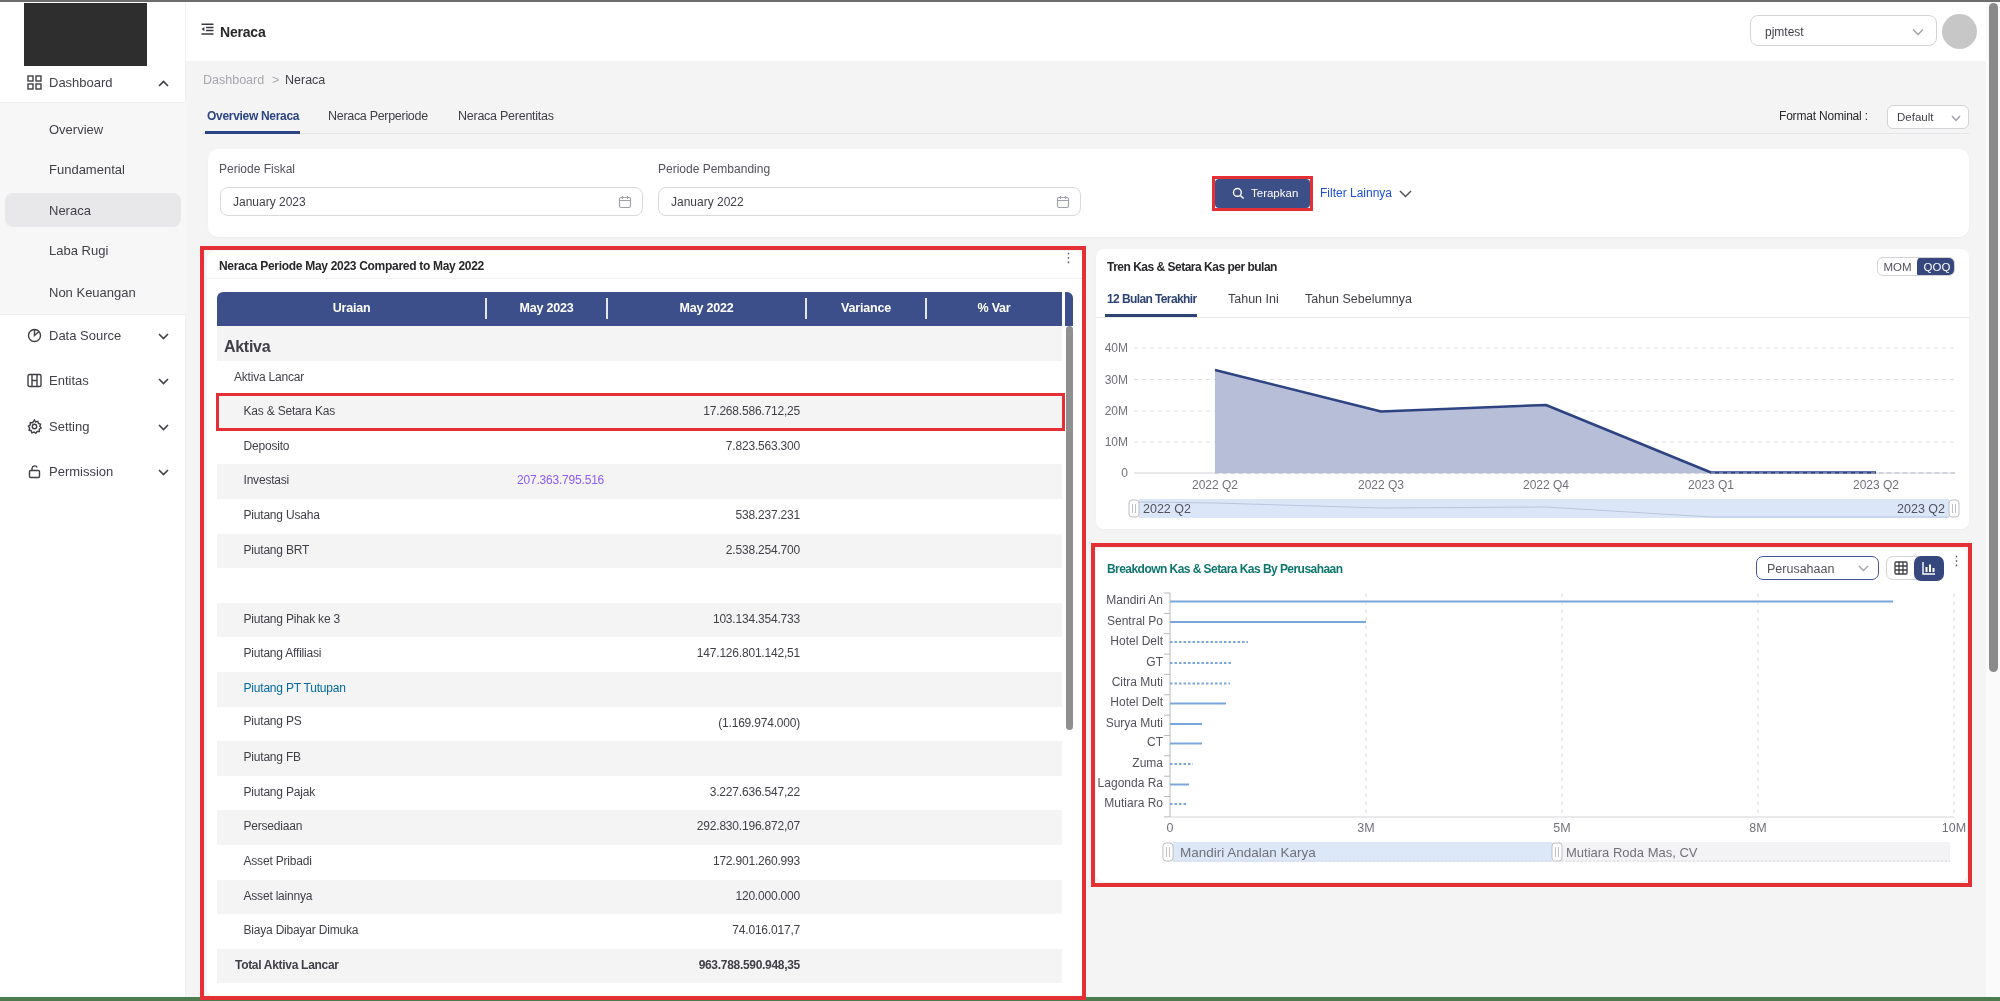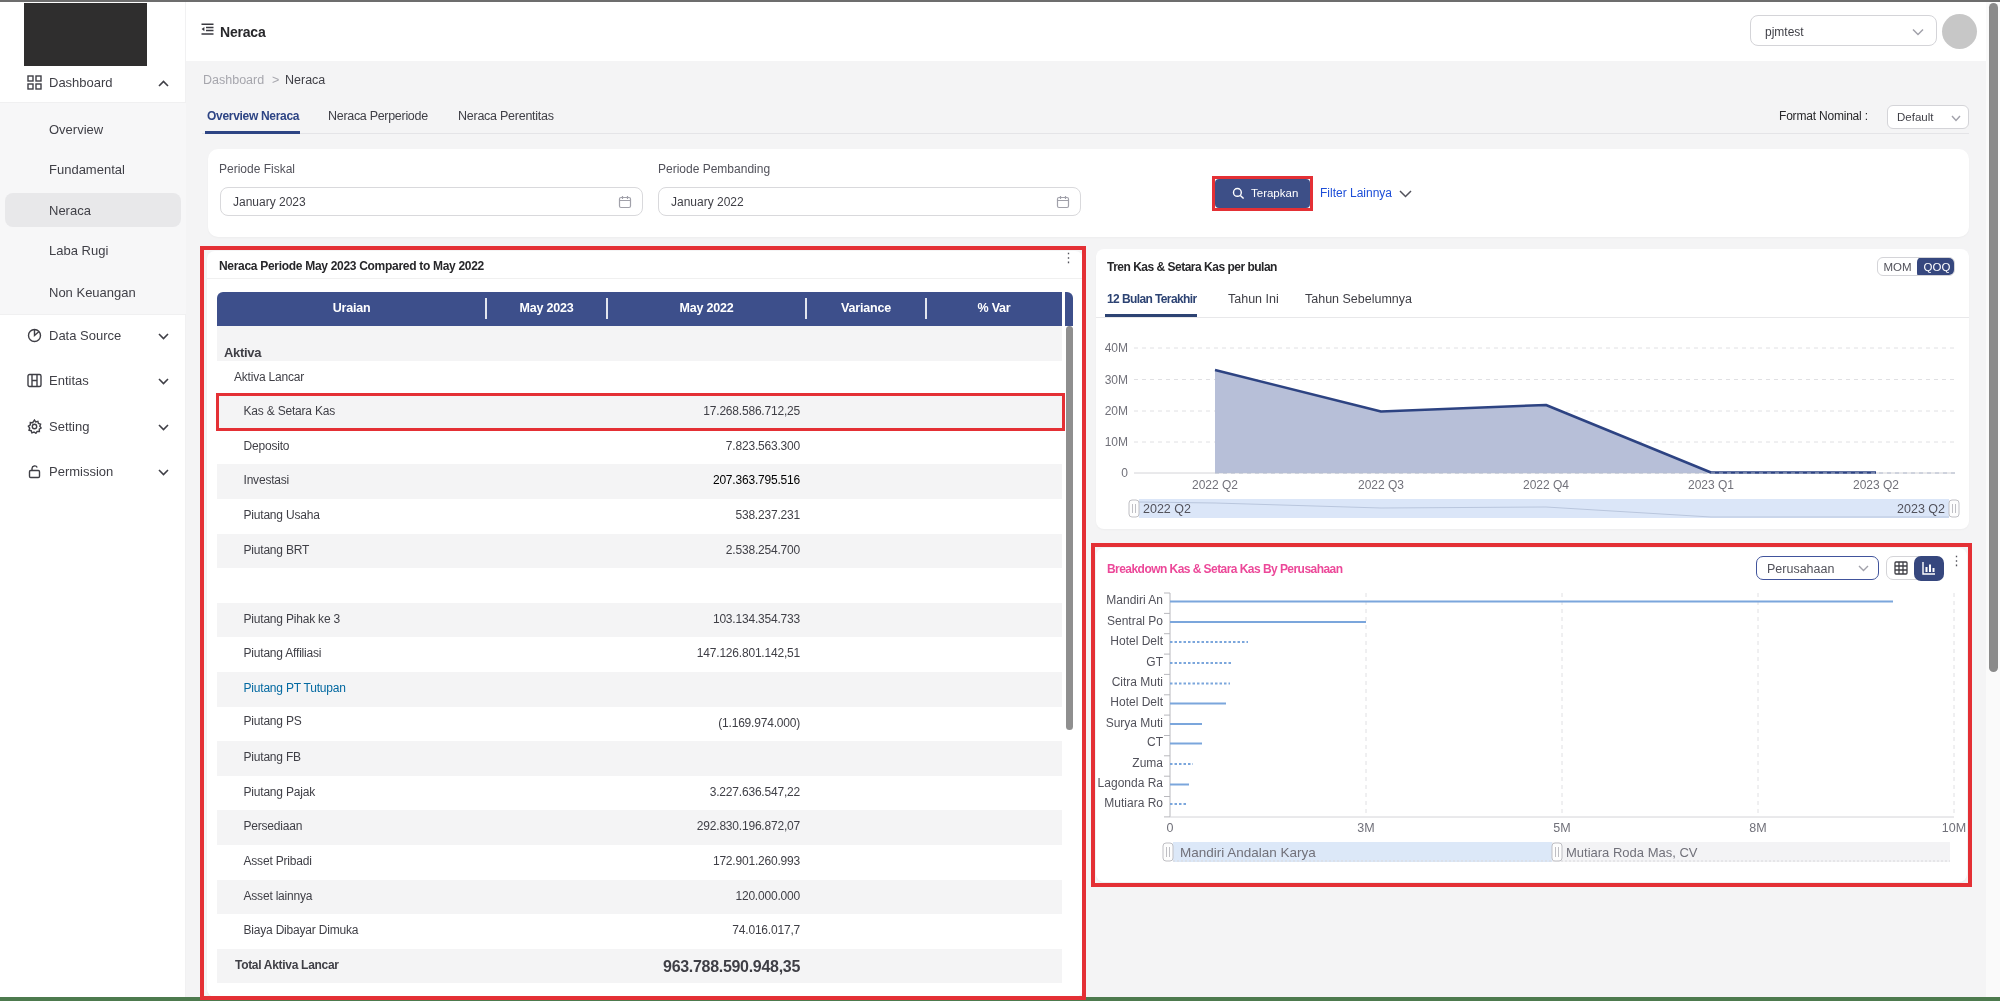--- a/index.html
+++ b/index.html
@@ -158,36 +158,36 @@
   <div class="abs bold hcell" style="left:400px;top:50px;width:199px;">May 2022</div>
   <div class="abs bold hcell" style="left:599px;top:50px;width:120px;">Variance</div>
   <div class="abs bold hcell" style="left:719px;top:50px;width:136px;">% Var</div>
   <div class="hsep" style="left:278px;"></div>
   <div class="hsep" style="left:399px;"></div>
   <div class="hsep" style="left:598px;"></div>
   <div class="hsep" style="left:718px;"></div>
 
   <div class="abs" style="left:10px;top:75px;width:845px;height:668px;overflow:hidden;">
 <div class="abs" style="left:0;top:0.0px;width:845px;height:34.6px;background:#f4f4f5;">
-<span class="abs" style="left:7px;top:19px;font-size:13px;font-weight:700;color:#3f3f46;letter-spacing:-0.3px;">Aktiva</span>
+<span class="abs" style="left:7px;top:12px;font-size:16px;font-weight:700;color:#3f3f46;letter-spacing:-0.3px;">Aktiva</span>
 </div>
 <div class="abs" style="left:0;top:34.6px;width:845px;height:34.6px;">
 <span class="abs" style="left:17px;top:9px;font-size:12px;font-weight:400;color:#3f3f46;letter-spacing:-0.2px;">Aktiva Lancar</span>
 </div>
 <div class="abs" style="left:0;top:69.2px;width:845px;height:34.6px;background:#f4f4f5;">
 <span class="abs" style="left:26.5px;top:9px;font-size:12px;font-weight:400;color:#3f3f46;letter-spacing:-0.2px;">Kas &amp; Setara Kas</span>
 <span class="abs" style="left:300px;top:9px;width:283px;text-align:right;font-size:12px;font-weight:400;color:#3f3f46;letter-spacing:-0.2px;">17.268.586.712,25</span>
 </div>
 <div class="abs" style="left:0;top:103.8px;width:845px;height:34.6px;">
 <span class="abs" style="left:26.5px;top:9px;font-size:12px;font-weight:400;color:#3f3f46;letter-spacing:-0.2px;">Deposito</span>
 <span class="abs" style="left:300px;top:9px;width:283px;text-align:right;font-size:12px;font-weight:400;color:#3f3f46;letter-spacing:-0.2px;">7.823.563.300</span>
 </div>
 <div class="abs" style="left:0;top:138.4px;width:845px;height:34.6px;background:#f4f4f5;">
 <span class="abs" style="left:26.5px;top:9px;font-size:12px;font-weight:400;color:#3f3f46;letter-spacing:-0.2px;">Investasi</span>
-<span class="abs" style="left:300px;top:9px;width:283px;text-align:right;font-size:12px;font-weight:400;color:#000000;letter-spacing:-0.2px;">207.363.795.516</span>
+<span class="abs" style="left:300px;top:9px;width:283px;font-size:12px;font-weight:400;color:#8b5cf6;letter-spacing:-0.2px;">207.363.795.516</span>
 </div>
 <div class="abs" style="left:0;top:173.0px;width:845px;height:34.6px;">
 <span class="abs" style="left:26.5px;top:9px;font-size:12px;font-weight:400;color:#3f3f46;letter-spacing:-0.2px;">Piutang Usaha</span>
 <span class="abs" style="left:300px;top:9px;width:283px;text-align:right;font-size:12px;font-weight:400;color:#3f3f46;letter-spacing:-0.2px;">538.237.231</span>
 </div>
 <div class="abs" style="left:0;top:207.6px;width:845px;height:34.6px;background:#f4f4f5;">
 <span class="abs" style="left:26.5px;top:9px;font-size:12px;font-weight:400;color:#3f3f46;letter-spacing:-0.2px;">Piutang BRT</span>
 <span class="abs" style="left:300px;top:9px;width:283px;text-align:right;font-size:12px;font-weight:400;color:#3f3f46;letter-spacing:-0.2px;">2.538.254.700</span>
 </div>
 <div class="abs" style="left:0;top:276.8px;width:845px;height:34.6px;background:#f4f4f5;">
@@ -223,21 +223,21 @@
 <div class="abs" style="left:0;top:553.6px;width:845px;height:34.6px;background:#f4f4f5;">
 <span class="abs" style="left:26.5px;top:9px;font-size:12px;font-weight:400;color:#3f3f46;letter-spacing:-0.2px;">Asset lainnya</span>
 <span class="abs" style="left:300px;top:9px;width:283px;text-align:right;font-size:12px;font-weight:400;color:#3f3f46;letter-spacing:-0.2px;">120.000.000</span>
 </div>
 <div class="abs" style="left:0;top:588.2px;width:845px;height:34.6px;">
 <span class="abs" style="left:26.5px;top:9px;font-size:12px;font-weight:400;color:#3f3f46;letter-spacing:-0.2px;">Biaya Dibayar Dimuka</span>
 <span class="abs" style="left:300px;top:9px;width:283px;text-align:right;font-size:12px;font-weight:400;color:#3f3f46;letter-spacing:-0.2px;">74.016.017,7</span>
 </div>
 <div class="abs" style="left:0;top:622.8px;width:845px;height:34.6px;background:#f4f4f5;">
 <span class="abs" style="left:18px;top:9px;font-size:12px;font-weight:700;color:#3f3f46;letter-spacing:-0.3px;">Total Aktiva Lancar</span>
-<span class="abs" style="left:300px;top:9px;width:283px;text-align:right;font-size:16px;font-weight:700;color:#3f3f46;letter-spacing:-0.3px;">963.788.590.948,35</span>
+<span class="abs" style="left:300px;top:9px;width:283px;text-align:right;font-size:12px;font-weight:700;color:#3f3f46;letter-spacing:-0.3px;">963.788.590.948,35</span>
 </div>
 </div>
 
   <div class="abs" style="left:859px;top:75px;width:7px;height:404px;background:#8f8f8f;border-radius:4px;"></div>
 </div>
 
 <div class="card" style="left:1096px;top:249px;width:873px;height:280px;border-radius:8px;">
   <span class="abs bold" style="left:11px;top:11px;font-size:12px;color:#27272a;letter-spacing:-0.5px;">Tren Kas &amp; Setara Kas per bulan</span>
   <div class="abs" style="left:781px;top:8px;width:78px;height:19px;border:1px solid #d4d4d8;border-radius:6px;overflow:hidden;">
     <span class="abs" style="left:0;top:0;width:39px;height:19px;font-size:11.5px;color:#52525b;text-align:center;line-height:18px;">MOM</span>
@@ -279,21 +279,21 @@
     <rect x="33" y="181" width="10" height="17" rx="3" fill="#fdfdfd" stroke="#bfbfc4" stroke-width="1"></rect>
     <path d="M36.5 185 v9 M39.5 185 v9" stroke="#bfbfc4" stroke-width="1" fill="none"></path>
     <rect x="853" y="181" width="10" height="17" rx="3" fill="#fdfdfd" stroke="#bfbfc4" stroke-width="1"></rect>
     <path d="M856.5 185 v9 M859.5 185 v9" stroke="#bfbfc4" stroke-width="1" fill="none"></path>
     <text x="47" y="194" font-size="12.5" fill="#52525b">2022 Q2</text>
     <text x="849" y="194" font-size="12.5" fill="#52525b" text-anchor="end">2023 Q2</text>
   </svg>
 </div>
 
 <div class="card" style="left:1096px;top:548px;width:871px;height:334px;border-radius:8px;">
-  <span class="abs bold" style="left:11px;top:14px;font-size:12px;color:#ec4899;letter-spacing:-0.55px;">Breakdown Kas &amp; Setara Kas By Perusahaan</span>
+  <span class="abs bold" style="left:11px;top:14px;font-size:12px;color:#0f766e;letter-spacing:-0.55px;">Breakdown Kas &amp; Setara Kas By Perusahaan</span>
   <div class="abs" style="left:660px;top:8px;width:123px;height:24px;border:1.5px solid #41549c;border-radius:7px;">
     <span class="abs" style="left:10px;top:5px;font-size:12.5px;color:#52525b;">Perusahaan</span>
     <svg width="11" height="7" viewBox="0 0 11 7" style="position:absolute;right:9px;top:8px;">
         <path d="M1 1 L5.5 5.5 L10 1" stroke="#a1a1aa" stroke-width="1.4" fill="none"></path>
       </svg>
   </div>
   <div class="abs" style="left:790px;top:8px;width:56px;height:24px;border:1px solid #d4d4d8;border-radius:7px;background:#fff;">
     <svg width="14" height="14" viewBox="0 0 14 14" style="position:absolute;left:7px;top:4px;">
       <rect x="1" y="1" width="12" height="12" rx="1" stroke="#3f3f46" stroke-width="1.3" fill="none"></rect>
       <path d="M1 5 H13 M1 9 H13 M5 1 V13 M9 1 V13" stroke="#3f3f46" stroke-width="1.3"></path>

